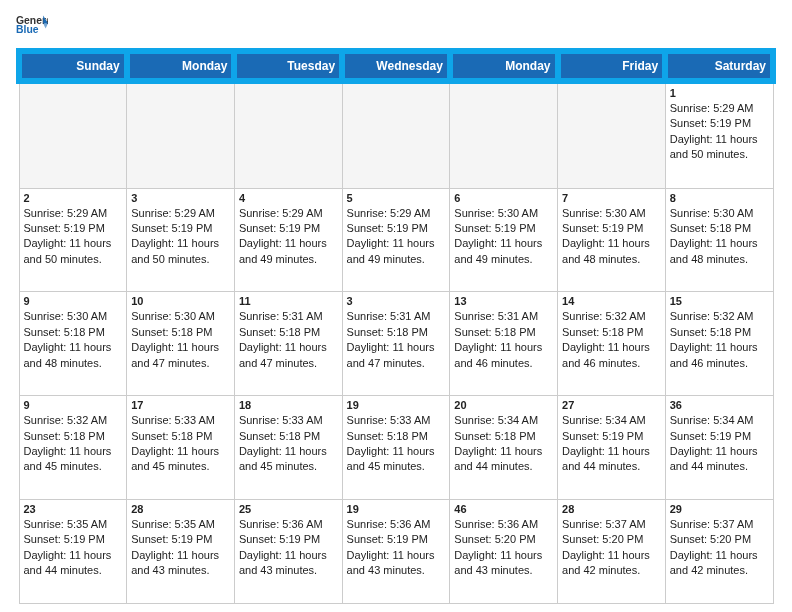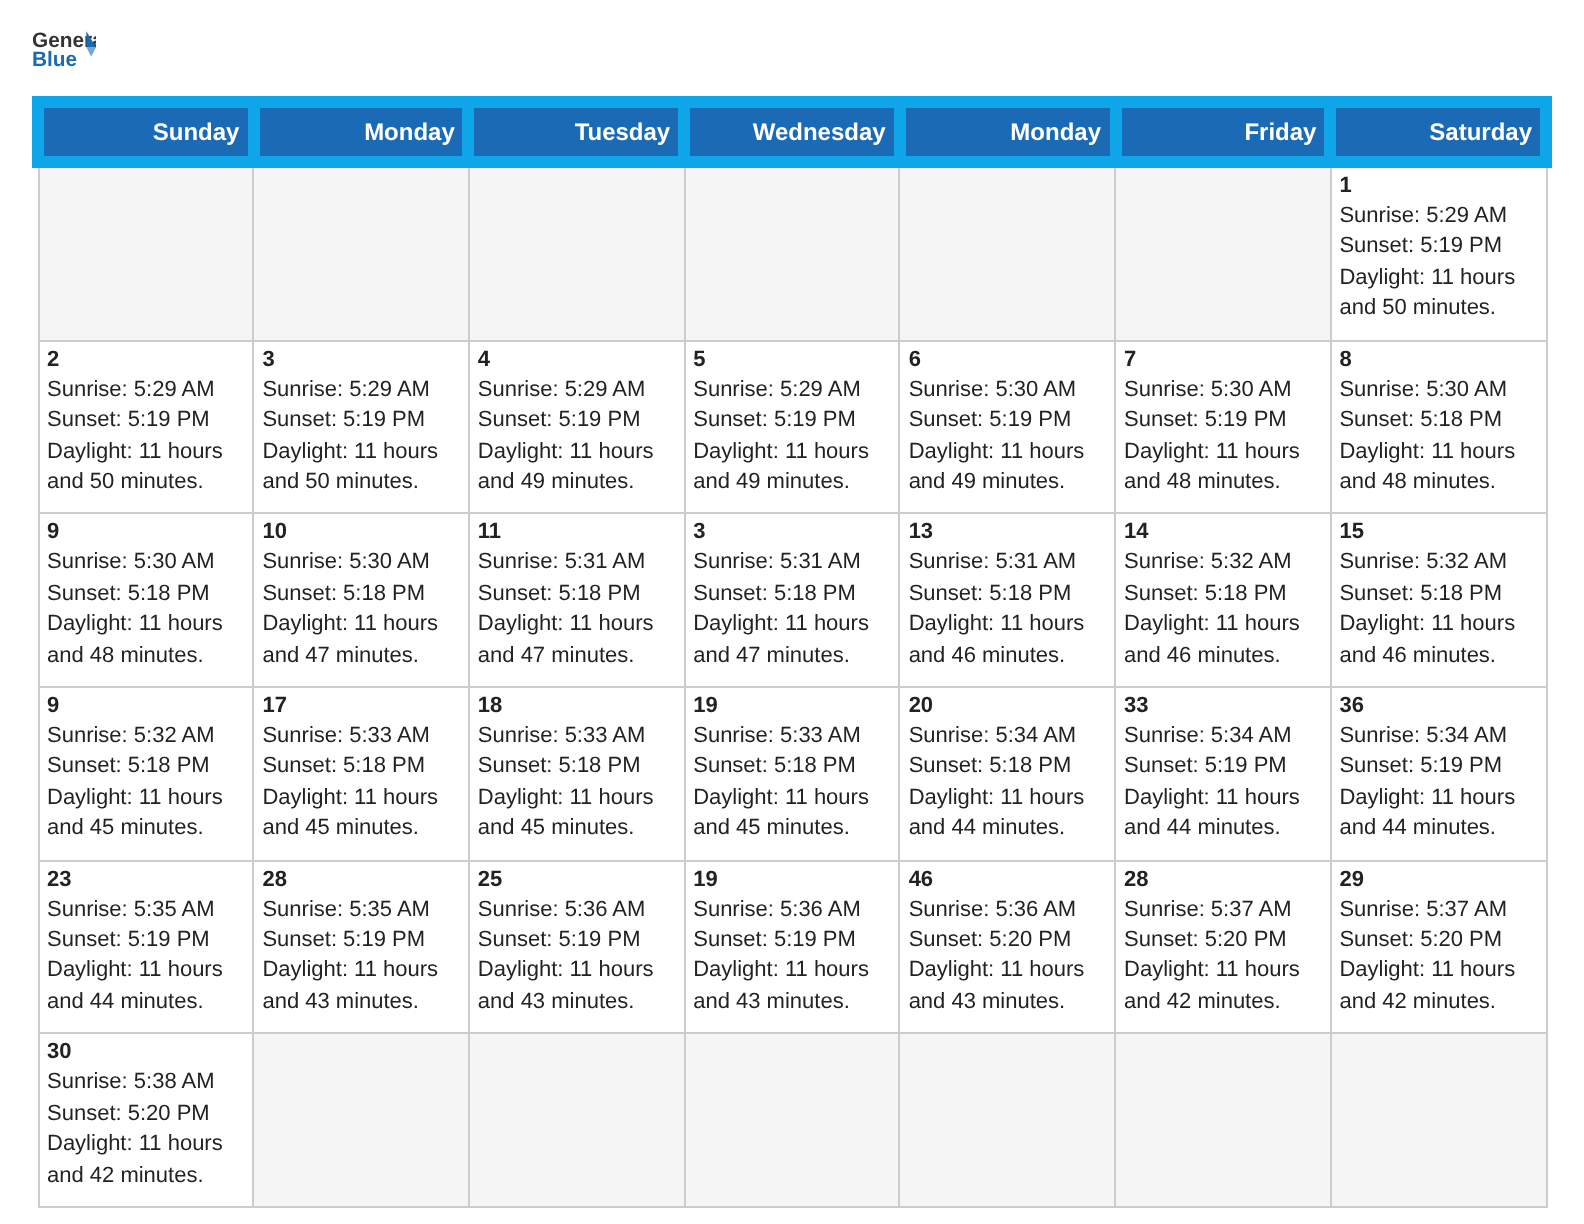--- a/index.html
+++ b/index.html
@@ -267,21 +267,21 @@
 and 45 minutes.</div>
           </td>
           <td>
             <span class="day-num">20</span>
             <div class="day-info" style="white-space: pre-line;">Sunrise: 5:34 AM
 Sunset: 5:18 PM
 Daylight: 11 hours
 and 44 minutes.</div>
           </td>
           <td>
-            <span class="day-num">33</span>
+            <span class="day-num">27</span>
             <div class="day-info" style="white-space: pre-line;">Sunrise: 5:34 AM
 Sunset: 5:19 PM
 Daylight: 11 hours
 and 44 minutes.</div>
           </td>
           <td>
             <span class="day-num">36</span>
             <div class="day-info" style="white-space: pre-line;">Sunrise: 5:34 AM
 Sunset: 5:19 PM
 Daylight: 11 hours
@@ -331,31 +331,16 @@
 Daylight: 11 hours
 and 42 minutes.</div>
           </td>
           <td>
             <span class="day-num">29</span>
             <div class="day-info" style="white-space: pre-line;">Sunrise: 5:37 AM
 Sunset: 5:20 PM
 Daylight: 11 hours
 and 42 minutes.</div>
           </td>
-        </tr>
-        <tr class="last-row">
-          <td>
-            <span class="day-num">30</span>
-            <div class="day-info" style="white-space: pre-line;">Sunrise: 5:38 AM
-Sunset: 5:20 PM
-Daylight: 11 hours
-and 42 minutes.</div>
-          </td>
-          <td class="empty"></td>
-          <td class="empty"></td>
-          <td class="empty"></td>
-          <td class="empty"></td>
-          <td class="empty"></td>
-          <td class="empty"></td>
         </tr>
       </tbody>
   </table>
 </div>
 
 </body></html>

